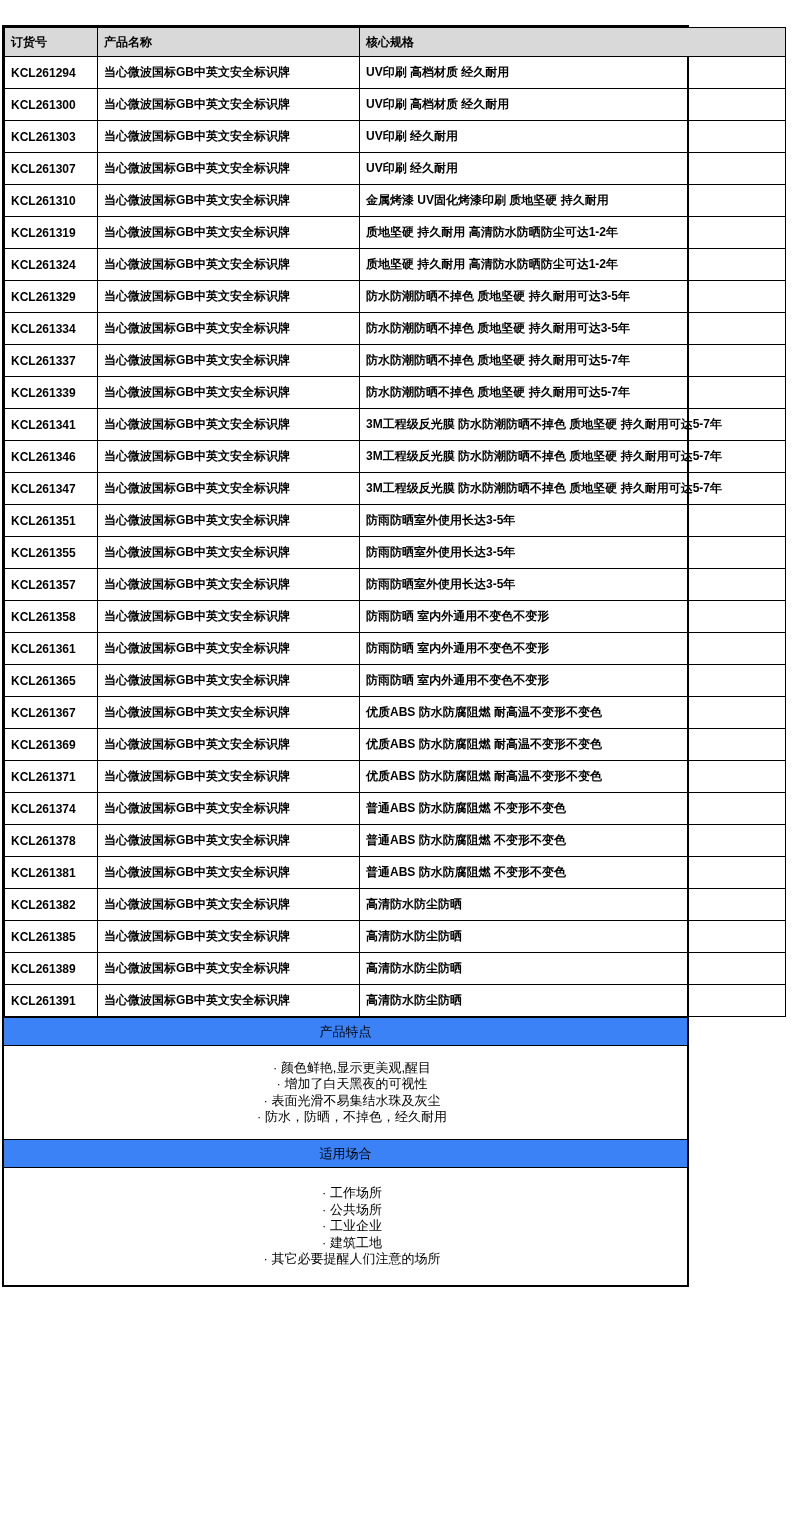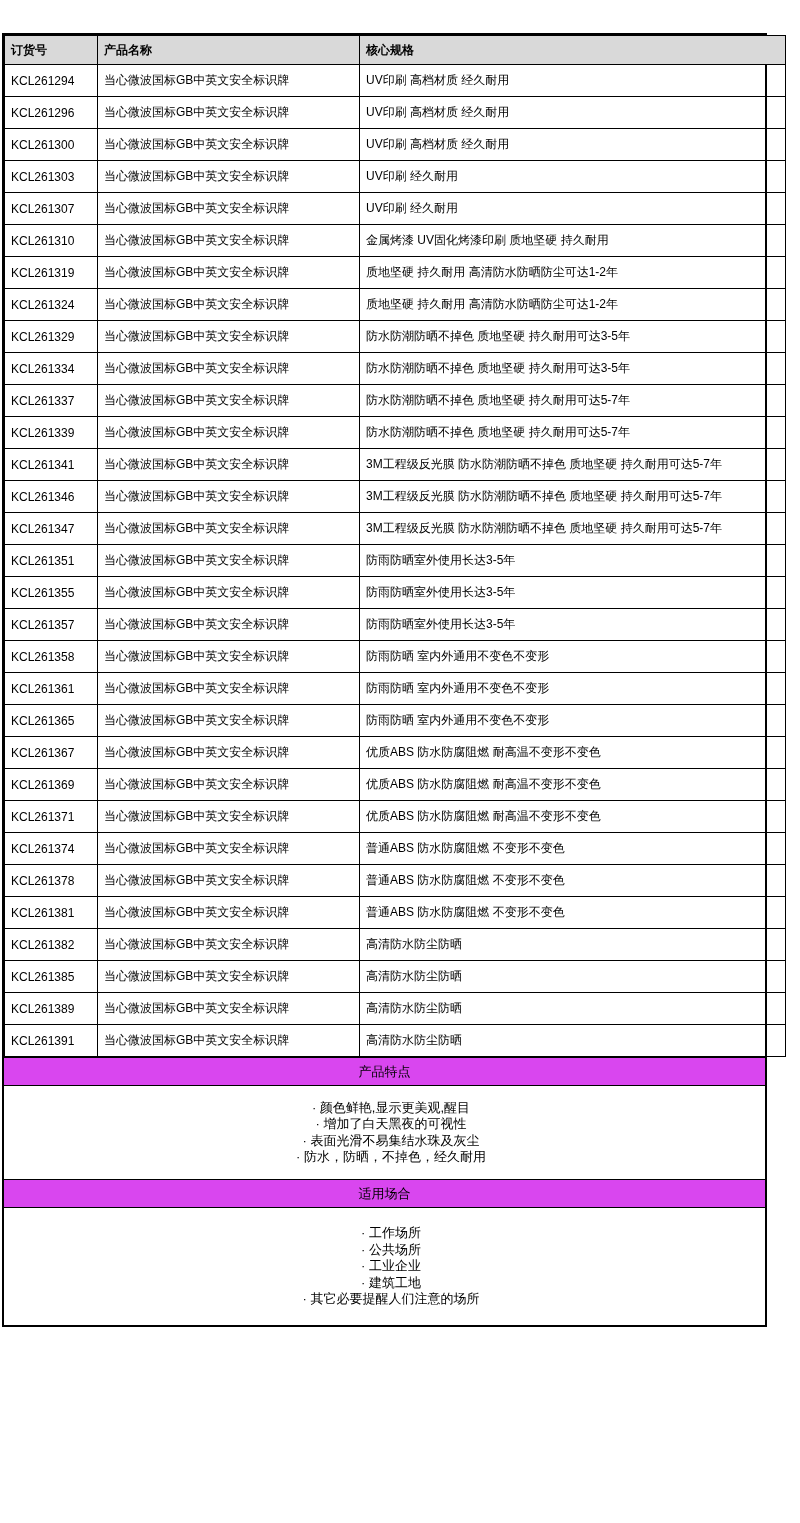--- a/index.html
+++ b/index.html
@@ -10,22 +10,22 @@
     color: #000000;
   }
   body {
     width: 800px;
     height: 1523px;
     position: relative;
   }
   .sheet {
     position: absolute;
     left: 2px;
-    top: 33px;
-    width: 765px;
+    top: 25px;
+    width: 687px;
     border: 2px solid #000000;
     box-sizing: border-box;
     background: #ffffff;
   }
   table.spec-table {
     border-collapse: collapse;
     width: 100%;
     table-layout: fixed;
   }
   table.spec-table th,
@@ -36,25 +36,25 @@
     text-align: left;
     vertical-align: middle;
     overflow: hidden;
     white-space: nowrap;
   }
   table.spec-table thead tr { height: 29px; }
   table.spec-table thead th {
     font-weight: bold;
     background: #d9d9d9;
   }
-  table.spec-table tbody tr { height: 32px; }
+  table.spec-table tbody tr { height: 32px; font-weight: bold; }
   .section-bar {
     height: 27px;
     line-height: 27px;
-    background: #d946ef;
+    background: #3b82f6;
     border-top: 1px solid #000000;
     border-bottom: 1px solid #000000;
     text-align: center;
     font-size: 13px;
   }
   .section-body {
     display: flex;
     flex-direction: column;
     justify-content: center;
     font-size: 13px;
@@ -83,25 +83,20 @@
         <th>核心规格</th>
       </tr>
     </thead>
     <tbody id="table-body">
         <tr>
           <td>KCL261294</td>
           <td>当心微波国标GB中英文安全标识牌</td>
           <td>UV印刷 高档材质 经久耐用</td>
         </tr>
         <tr>
-          <td>KCL261296</td>
-          <td>当心微波国标GB中英文安全标识牌</td>
-          <td>UV印刷 高档材质 经久耐用</td>
-        </tr>
-        <tr>
           <td>KCL261300</td>
           <td>当心微波国标GB中英文安全标识牌</td>
           <td>UV印刷 高档材质 经久耐用</td>
         </tr>
         <tr>
           <td>KCL261303</td>
           <td>当心微波国标GB中英文安全标识牌</td>
           <td>UV印刷 经久耐用</td>
         </tr>
         <tr>

